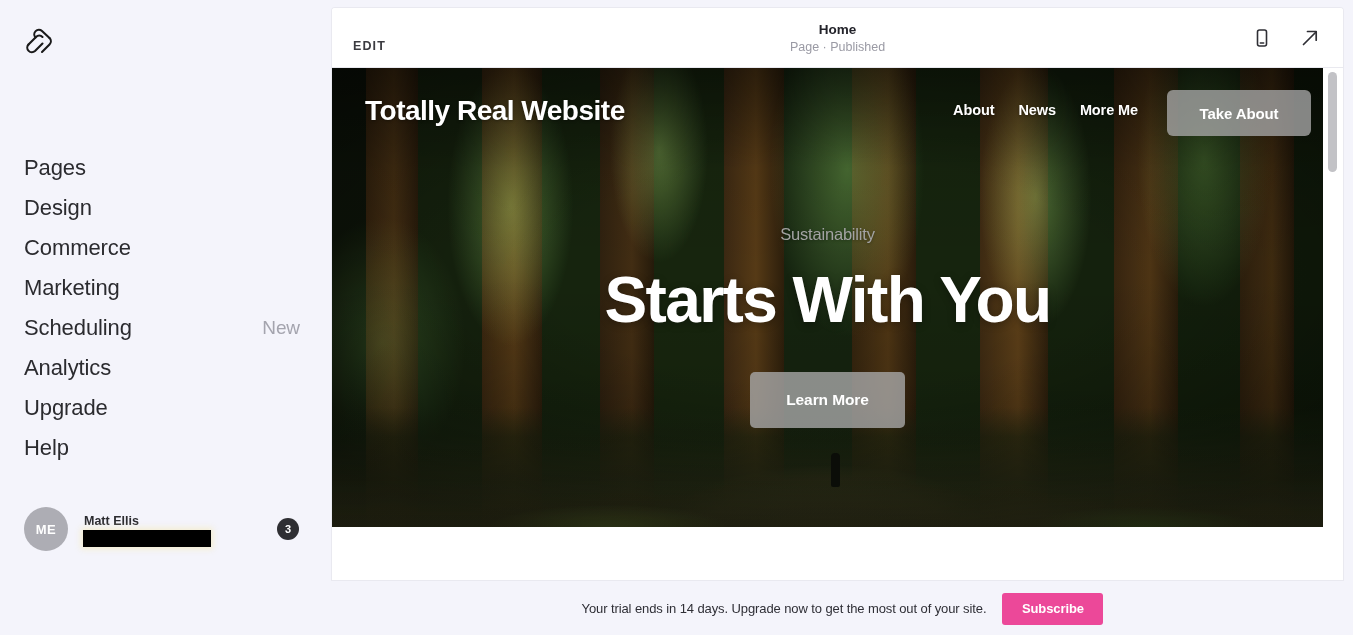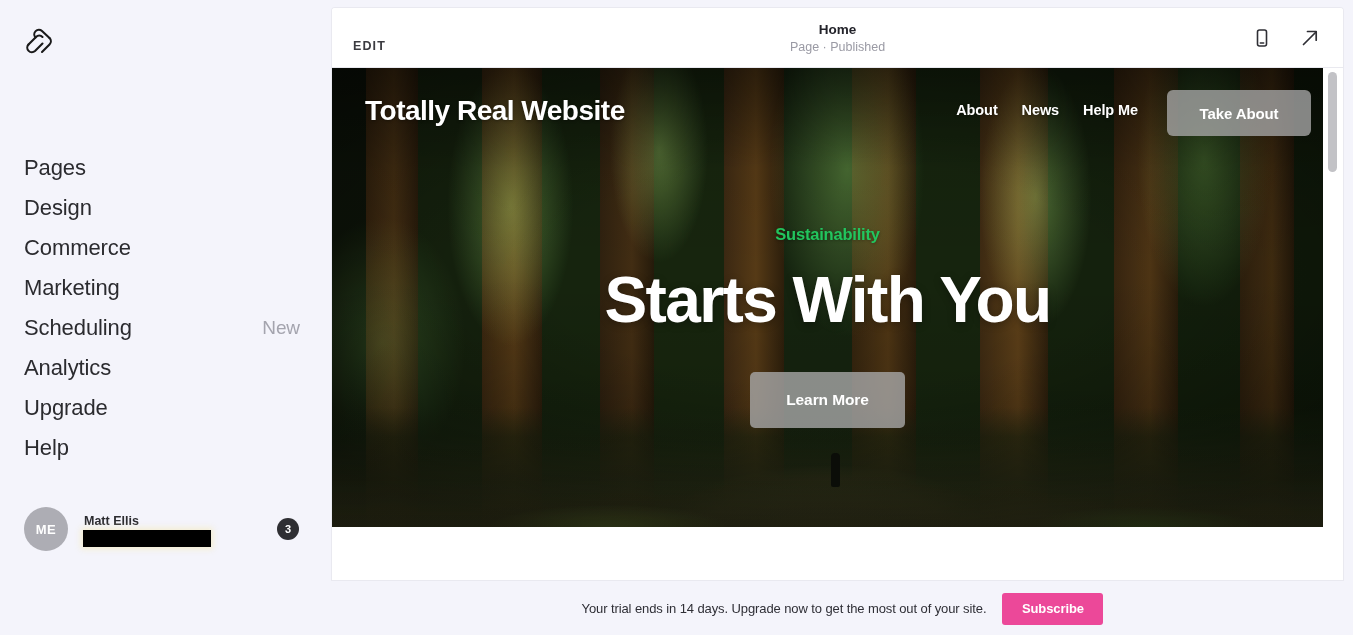--- a/index.html
+++ b/index.html
@@ -215,22 +215,22 @@
     cursor: pointer;
   }
 
   
   #hero-content {
     position: absolute; left: 0; top: 0; width: 991px; height: 459px;
     display: flex; flex-direction: column; align-items: center;
   }
   #hero-eyebrow {
     margin-top: 157px;
-    color: #22c55e;
-    font-size: 16.5px; font-weight: bold;
+    color: #a3a3a3;
+    font-size: 16.5px; font-weight: normal;
     letter-spacing: -0.2px;
     text-shadow: 0 1px 3px rgba(0,0,0,0.3);
   }
   #hero-heading {
     margin-top: 24px;
     color: #ffffff;
     font-size: 64px; font-weight: bold;
     letter-spacing: -1.6px;
     line-height: 1;
     text-shadow: 0 2px 8px rgba(0,0,0,0.3);
@@ -383,21 +383,21 @@
         <div id="hero-ground"></div>
         <div id="hero-ground2"></div>
         <div id="hero-vignette"></div>
         <div id="hero-hiker"></div>
 
         <div id="site-header">
           <div id="site-logo">Totally Real Website</div>
           <div id="site-nav">
             <span class="site-nav-link">About</span>
             <span class="site-nav-link">News</span>
-            <span class="site-nav-link">Help Me</span>
+            <span class="site-nav-link">More Me</span>
           </div>
           <div id="take-action-btn">Take About</div>
         </div>
 
         <div id="hero-content">
           <div id="hero-eyebrow">Sustainability</div>
           <div id="hero-heading">Starts With You</div>
           <div id="learn-more-btn">Learn More</div>
         </div>
       </div>

